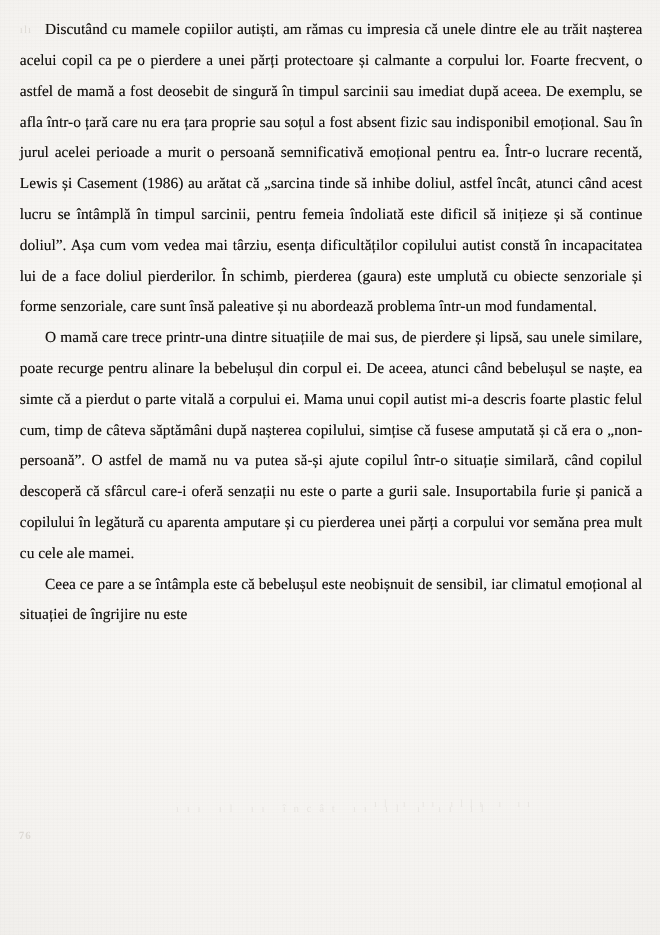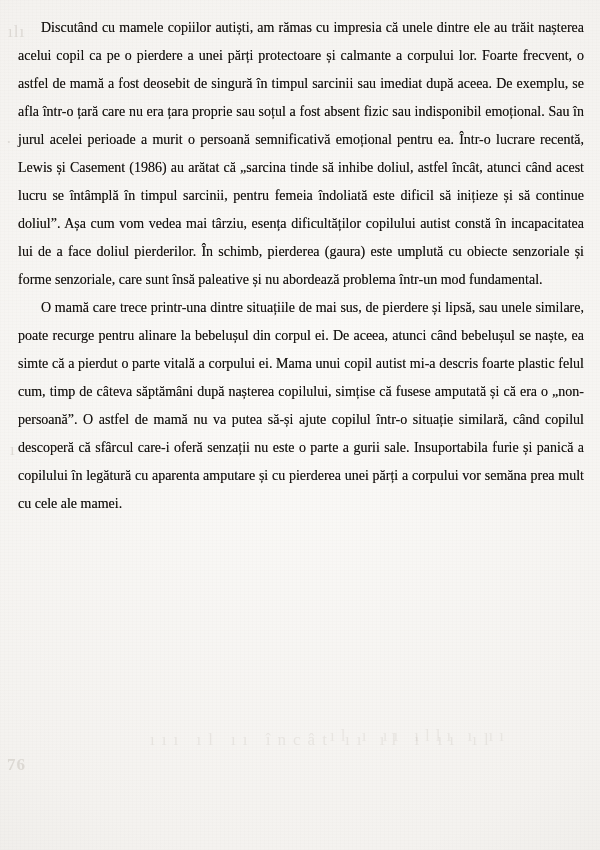--- a/index.html
+++ b/index.html
@@ -37,24 +37,25 @@
       repeating-linear-gradient(90deg, rgba(120,115,108,.025) 0 1px, rgba(255,255,255,0) 1px 4px);
   }
 
   
   .ghost {
     position: absolute;
     pointer-events: none;
     color: #b9b3aa;
     opacity: .38;
     font-family: "Liberation Serif", "DejaVu Serif", serif;
-    font-size: 17px;
+    font-size: 10px;
     letter-spacing: 1px;
     filter: blur(0.7px);
     user-select: none;
+    margin-left: 10px;
   }
 
   #text-block {
     position: absolute;
     left: 18px;
     top: 14px;
     width: 566px;
     color: #15120f;
     font-size: 14px;
     line-height: 28px;
@@ -89,16 +90,17 @@
   <div class="ghost" style="left:7px; top:755px;font-weight:bold;">76</div>
   <div class="ghost" style="left:150px; top:730px; letter-spacing:7px; opacity:.22;">ııı ıl ıı încât ıı ıl ı ıı ıl</div>
   <div class="ghost" style="left:330px; top:726px; letter-spacing:6px; opacity:.20;">ıl ı ıı ıllı ı ıı</div>
 
   <div id="text-block">
 
     <p class="para">Discutând cu mamele copiilor autiști, am rămas cu impresia că unele dintre ele au trăit nașterea acelui copil ca pe o pierdere a unei părți protectoare și calmante a corpului lor. Foarte frecvent, o astfel de mamă a fost deosebit de singură în timpul sarcinii sau imediat după aceea. De exemplu, se afla într-o țară care nu era țara proprie sau soțul a fost absent fizic sau indisponibil emoțional. Sau în jurul acelei perioade a murit o persoană semnificativă emoțional pentru ea. Într-o lucrare recentă, Lewis și Casement (1986) au arătat că „sarcina tinde să inhibe doliul, astfel încât, atunci când acest lucru se întâmplă în timpul sarcinii, pentru femeia îndoliată este dificil să inițieze și să continue doliul”. Așa cum vom vedea mai târziu, esența dificultăților copilului autist constă în incapacitatea lui de a face doliul pierderilor. În schimb, pierderea (gaura) este umplută cu obiecte senzoriale și forme senzoriale, care sunt însă paleative și nu abordează problema într-un mod fundamental.</p>
 
     <p class="para">O mamă care trece printr-una dintre situațiile de mai sus, de pierdere și lipsă, sau unele similare, poate recurge pentru alinare la bebelușul din corpul ei. De aceea, atunci când bebelușul se naște, ea simte că a pierdut o parte vitală a corpului ei. Mama unui copil autist mi-a descris foarte plastic felul cum, timp de câteva săptămâni după nașterea copilului, simțise că fusese amputată și că era o „non-persoană”. O astfel de mamă nu va putea să-și ajute copilul într-o situație similară, când copilul descoperă că sfârcul care-i oferă senzații nu este o parte a gurii sale. Insuportabila furie și panică a copilului în legătură cu aparenta amputare și cu pierderea unei părți a corpului vor semăna prea mult cu cele ale mamei.</p>
 
+    <p class="para">Ceea ce pare a se întâmpla este că bebelușul este neobișnuit de sensibil, iar climatul emoțional al situației de îngrijire nu este</p>
 
   </div>
 
 </div>
 
 </body></html>

